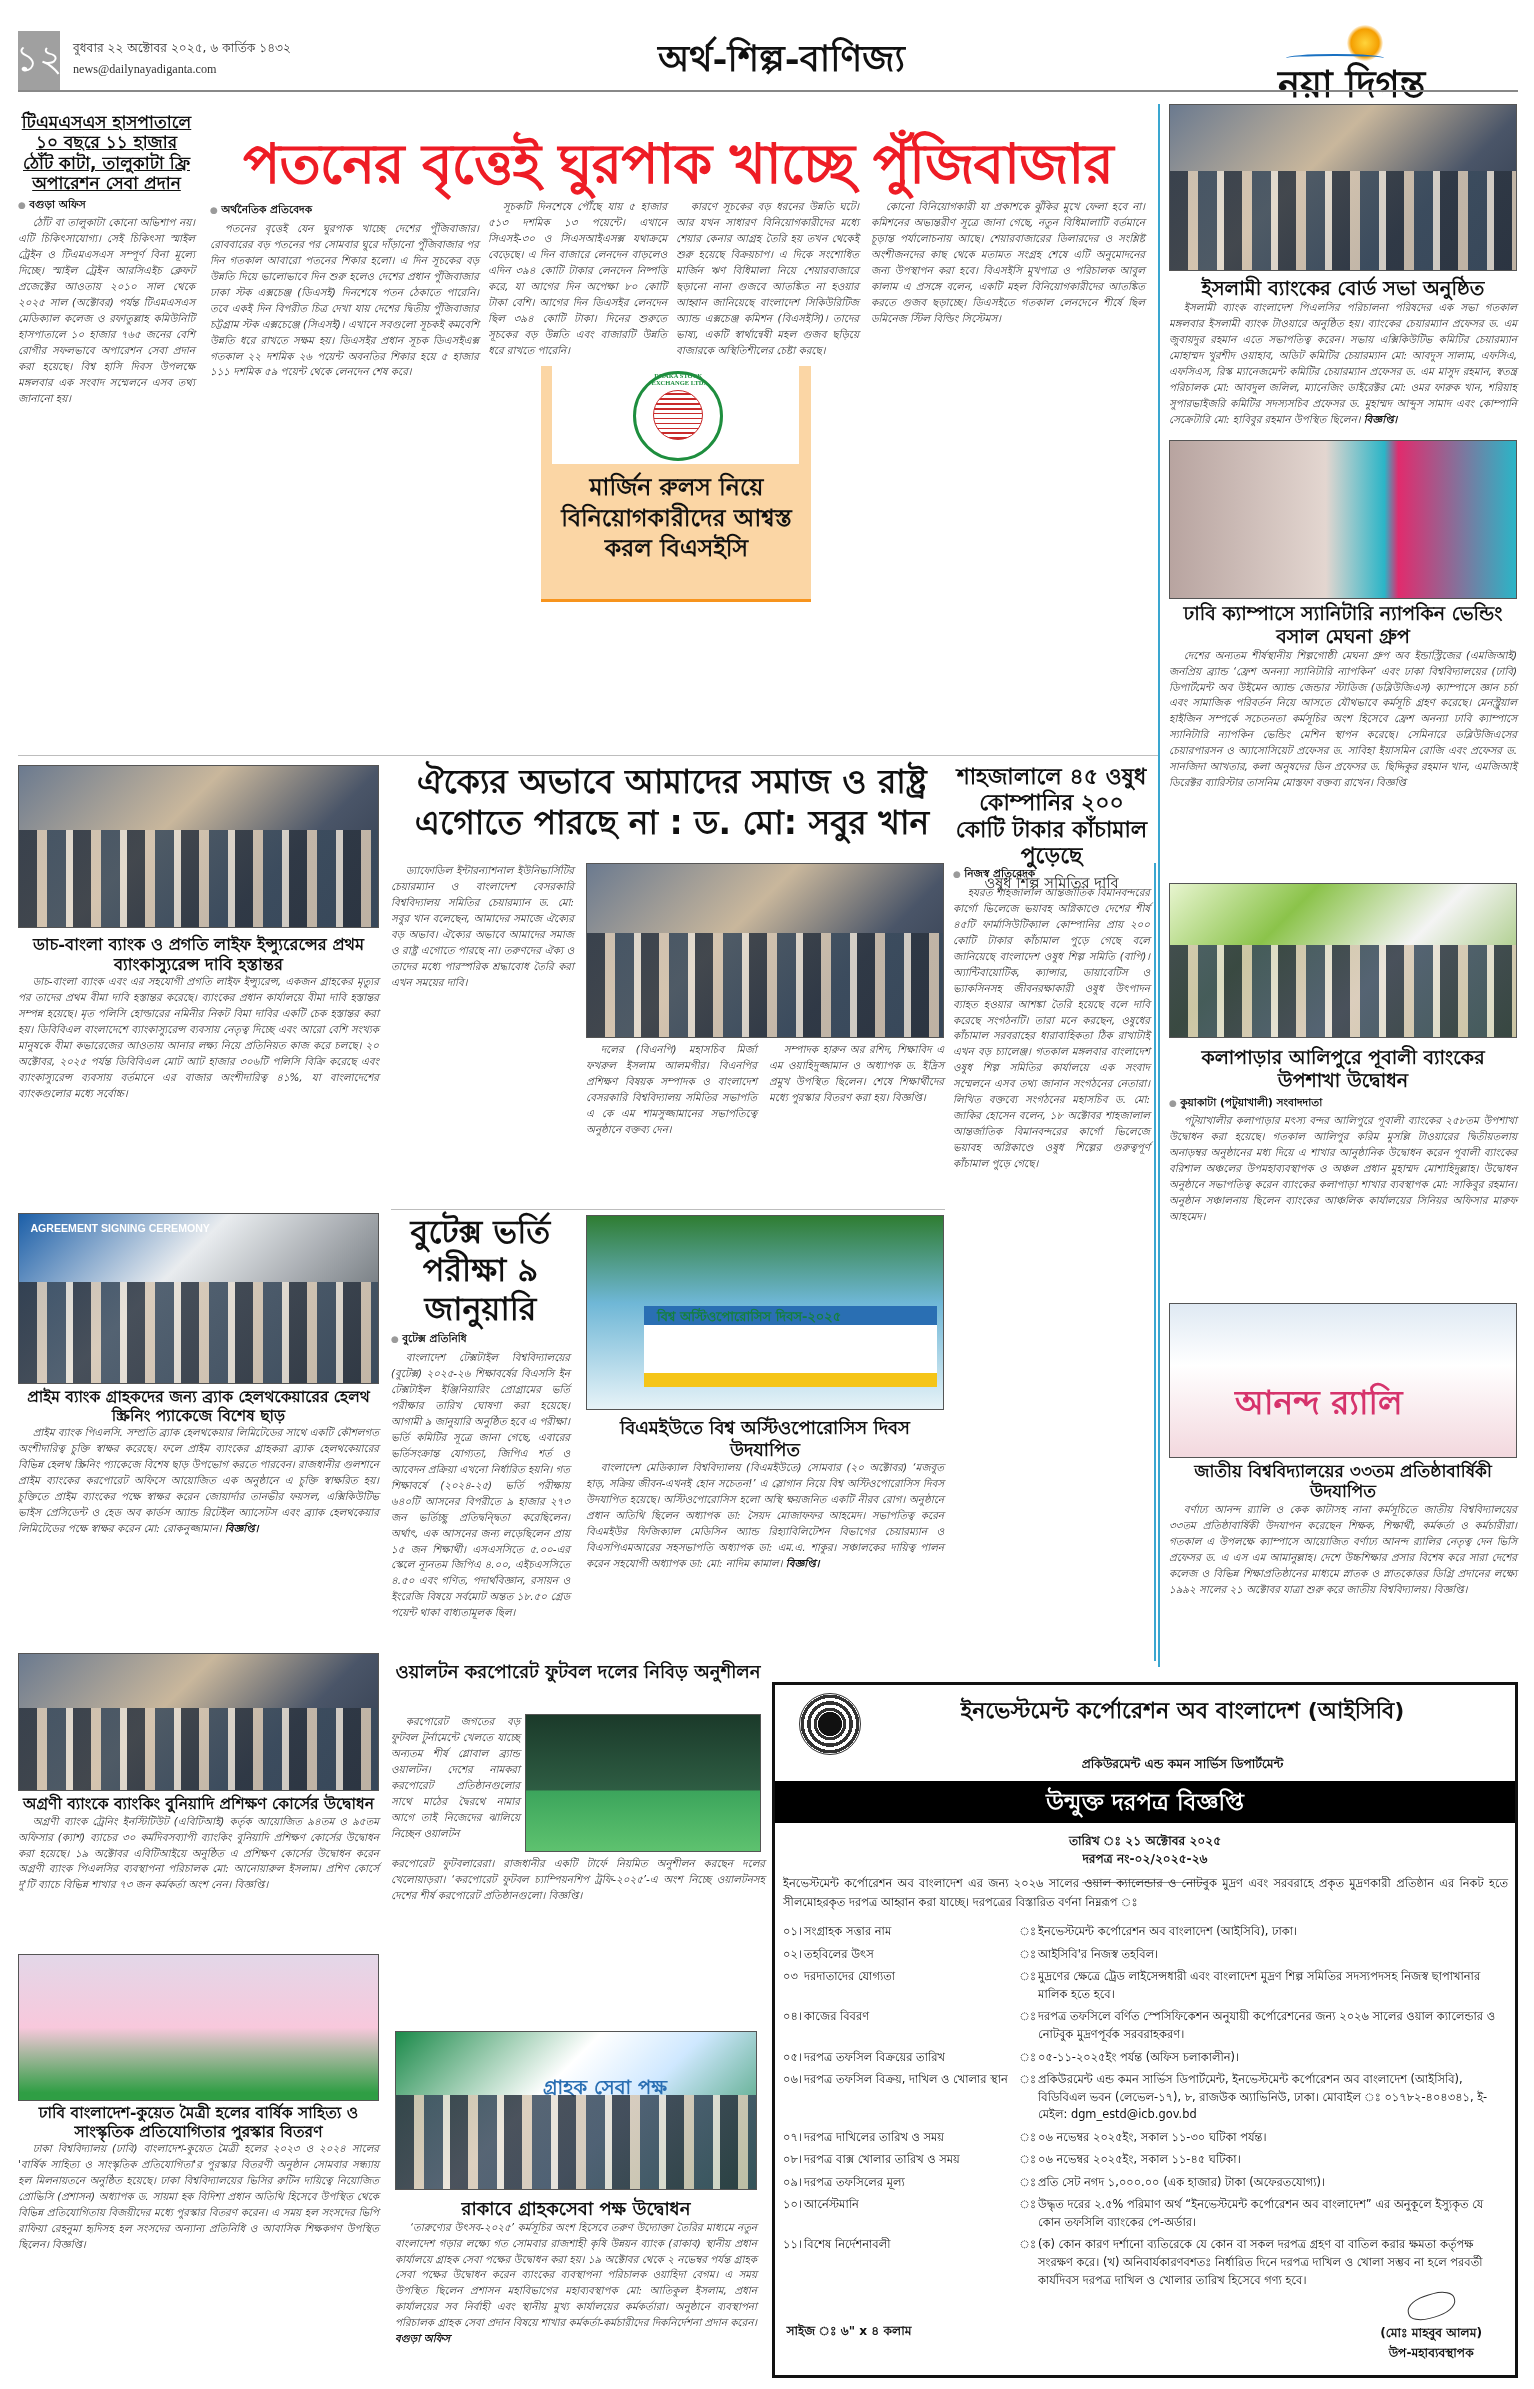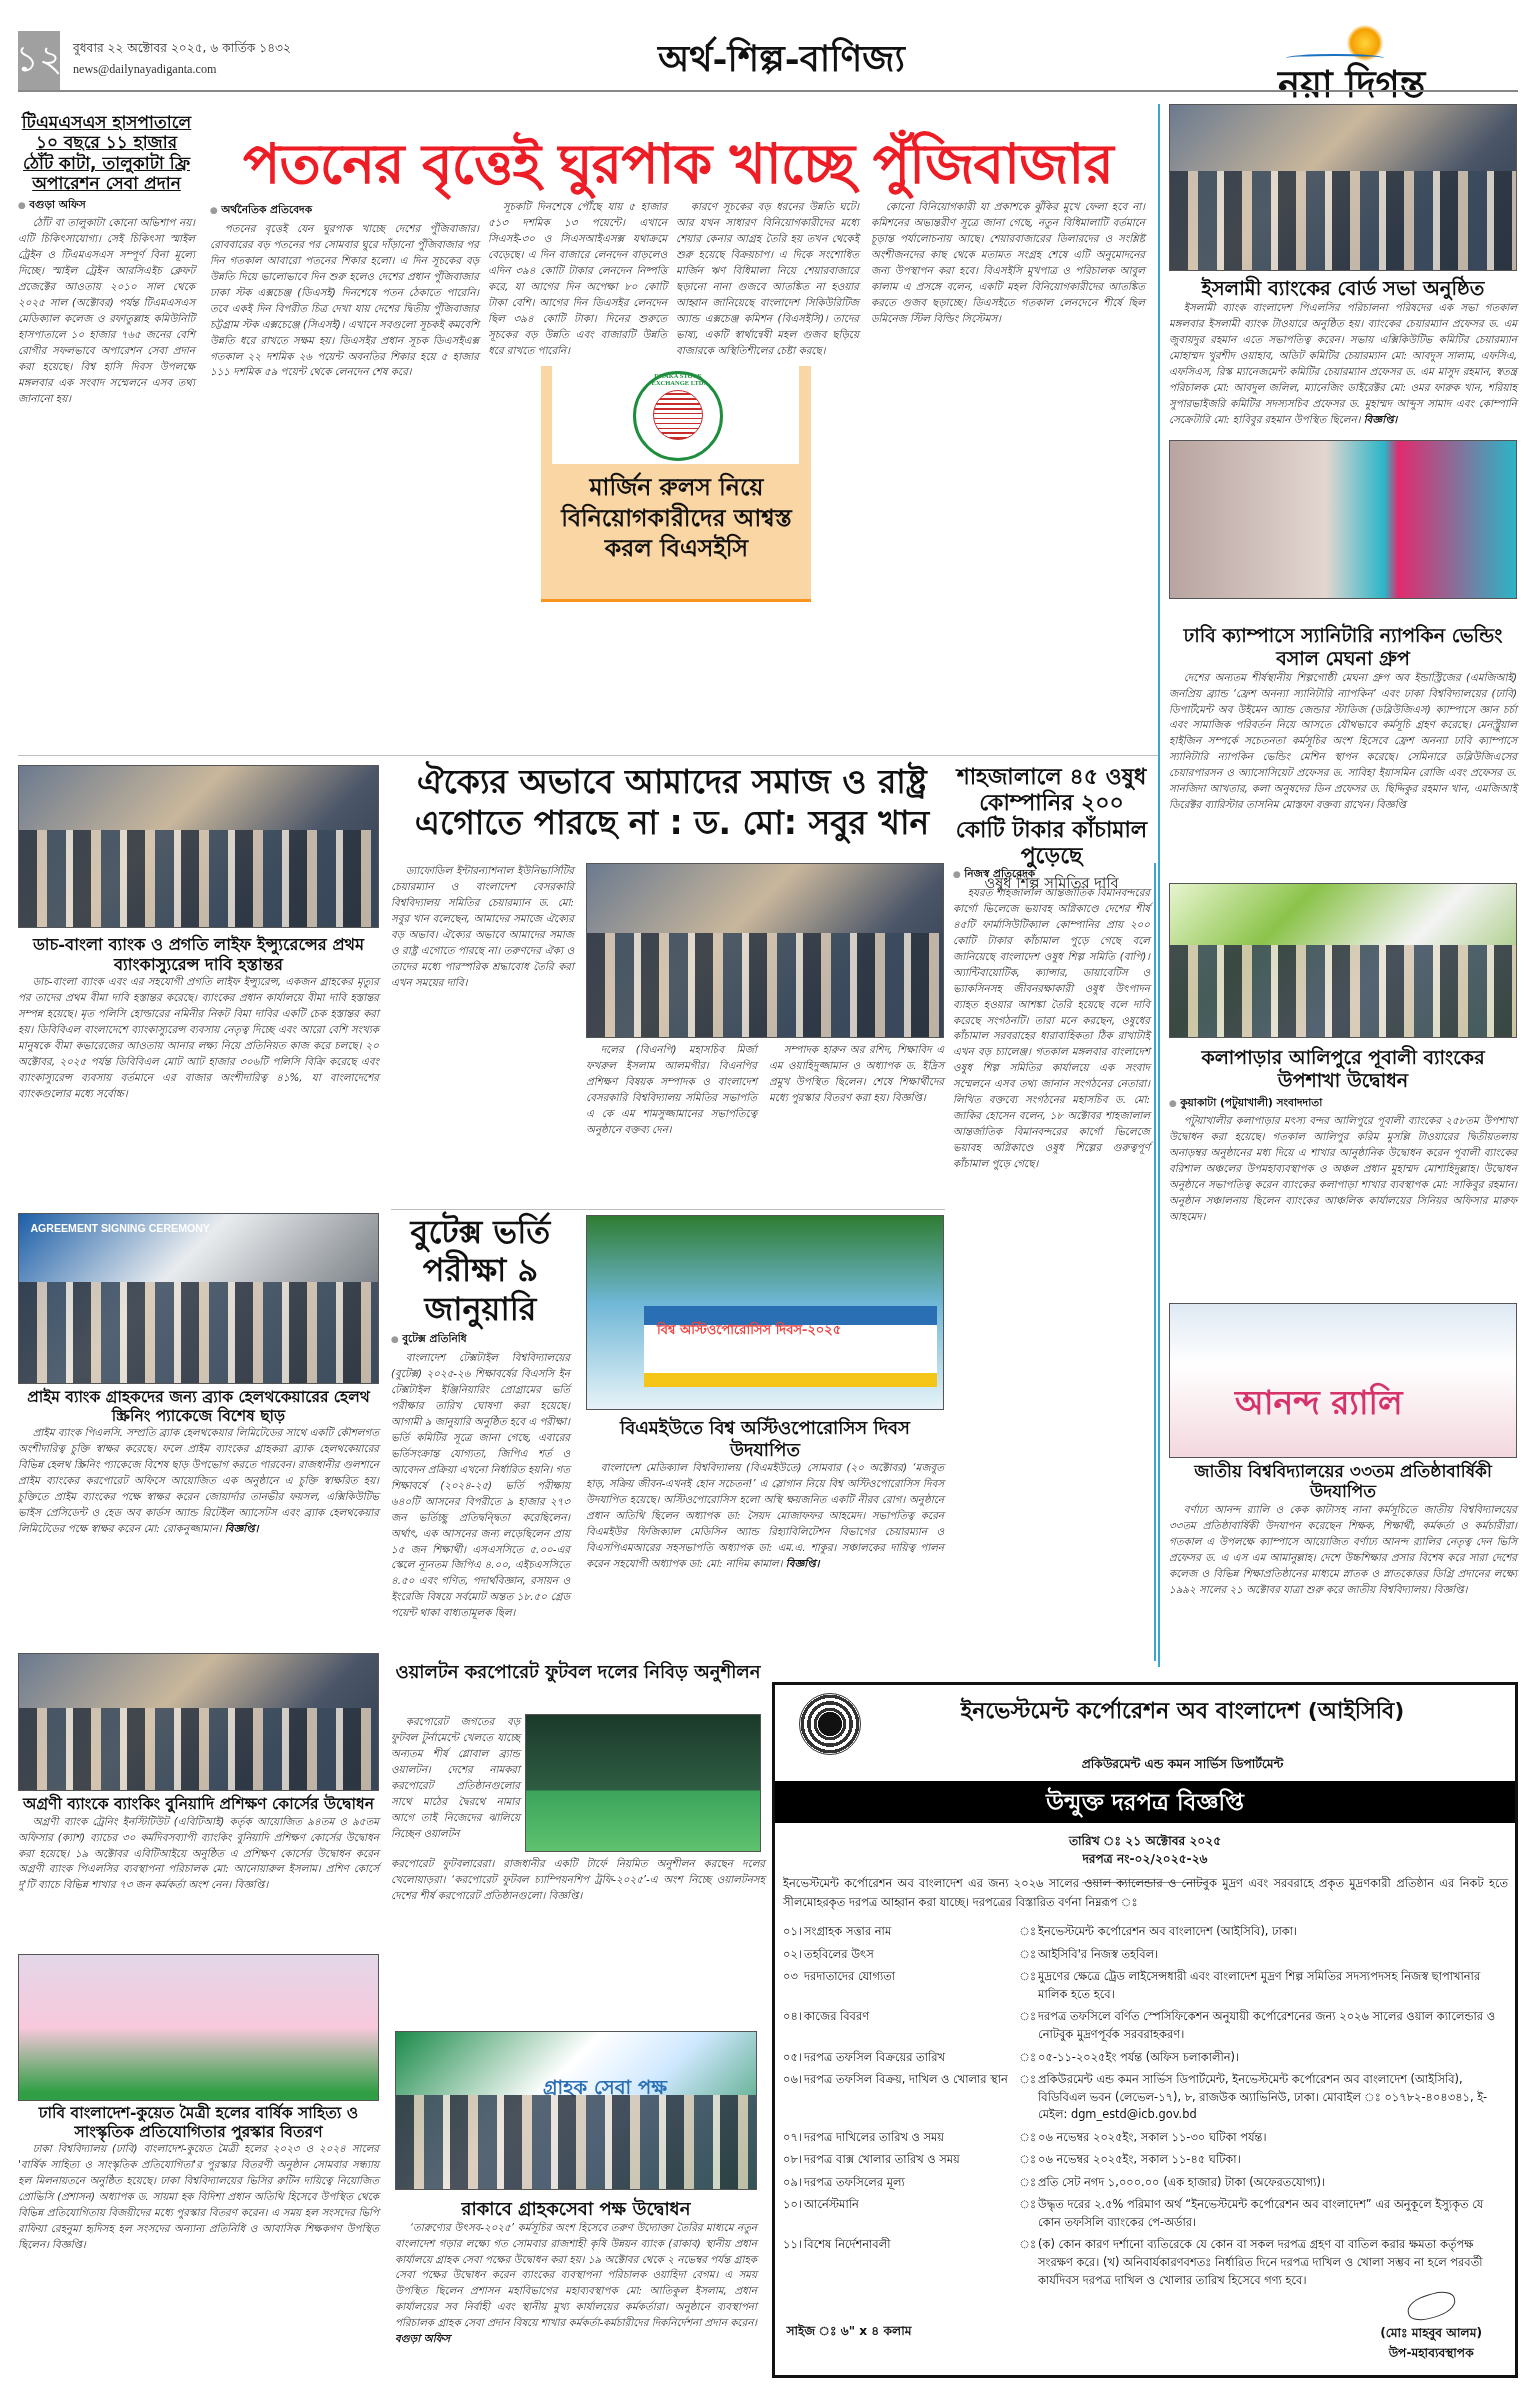--- a/index.html
+++ b/index.html
@@ -52,21 +52,21 @@
       background: repeating-linear-gradient(0deg,#c92a2a 0 1.6px,#fff 1.6px 4.9px); }
   #dse-seal .ring-text { position:absolute; left:0; top:-2.4px; width:100%; text-align:center; font-size:6.5px; color:#1e8e3e; font-weight:bold; font-family:"Liberation Serif", serif; }
   #dse-caption { position:absolute; left:4.9px; top:106px; width:261px; text-align:center; font-size:23.6px; font-weight:bold; line-height:1.3; color:#111; }
 
   
   #rc-photo1 { left: 1169px; top: 104px; width: 348px; height: 167px; }
   #rc-art1 { left: 1169px; top: 277px; width: 348px; }
   #rc-art1 .hl { font-size: 19.5px; }
   #rc-photo2 { left: 1169px; top: 440px; width: 348px; height: 159px; background: linear-gradient(90deg,#b8a4a0 0%,#e3d6d0 45%,#2bb5c7 62%,#e12b6d 66%,#2bb5c7 100%); }
   #rc-art2 { left: 1169px; top: 602px; width: 348px; }
-  #rc-art2 .hl { font-size: 19px; margin-top: 22px; }
+  #rc-art2 .hl { font-size: 19px; }
   #rc-photo3 { left: 1169px; top: 883px; width: 348px; height: 155px; background: linear-gradient(135deg,#e8f5d0 0%,#8bc34a 30%,#f4f4f4 60%,#7cb342 100%); }
   #rc-art3 { left: 1169px; top: 1046px; width: 348px; }
   #rc-art3 .hl { font-size: 19px; }
   #rc-photo4 { left: 1169px; top: 1303px; width: 348px; height: 155px; background: linear-gradient(180deg,#dfe9f3 0%,#ffffff 40%,#f3d8de 100%); }
   #rc-photo4 .banner { position:absolute; left:65px; top:73px; font-size:33px; font-weight:bold; color:#d6336c; font-family:"DejaVu Serif",serif; }
   #rc-art4 { left: 1169px; top: 1461px; width: 348px; }
   #rc-art4 .hl { font-size: 17px; }
 
   #vr-right { left: 1158px; top: 104px; height: 1563px; }
 
@@ -97,21 +97,21 @@
   #shah-head .hl { font-size: 22px; }
   #shah-head .sub { font-size: 14.7px; text-align:center; margin-top: 1.6px; color:#222; }
   #shah-body { left: 953px; top: 863px; width: 197px; }
 
   #hr-mid2 { left: 391px; top: 1209px; width: 554px; }
 
   #butex { left: 391px; top: 1213px; width: 179px; }
   #butex .hl { font-size: 32px; }
   #bmu-photo { left: 586px; top: 1215px; width: 358px; height: 195px; background: linear-gradient(180deg,#2f7d32 0%,#6fb7d6 45%,#e7f3f8 100%); }
   #bmu-photo .banner { position:absolute; left:57px; top:90px; width:293px; height:81px; background:#fff; border-top:19.5px solid #2a6fb3; border-bottom:14.7px solid #f5c518; }
-  #bmu-photo .banner span { position:absolute; left:13px; top:-18px; color:#ef4444; font-weight:bold; font-size:13px;margin-top:13px; }
+  #bmu-photo .banner span { position:absolute; left:13px; top:-18px; color:#15803d; font-weight:bold; font-size:13px; }
   #bmu-art { left: 586px; top: 1417px; width: 358px; }
   #bmu-art .hl { font-size: 18px; }
 
   #walton { left: 391px; top: 1661px; width: 374px; }
   #walton .hl { font-size: 18px; }
   #walton-photo { left: 525px; top: 1714px; width: 236px; height: 138px; background: linear-gradient(180deg,#1b3a2a 0%,#2e5d43 55%,#3ca55c 56%,#5ec26f 100%); }
   #walton-col { left: 391px; top: 1714px; width: 129px; }
   #walton-col2 { left: 391px; top: 1856px; width: 374px; }
 
   #rakab-photo { left: 395px; top: 2031px; width: 362px; height: 159px; background: linear-gradient(135deg,#1b8a4a 0%,#ffffff 40%,#cfe8ff 60%,#1b8a4a 100%); }

